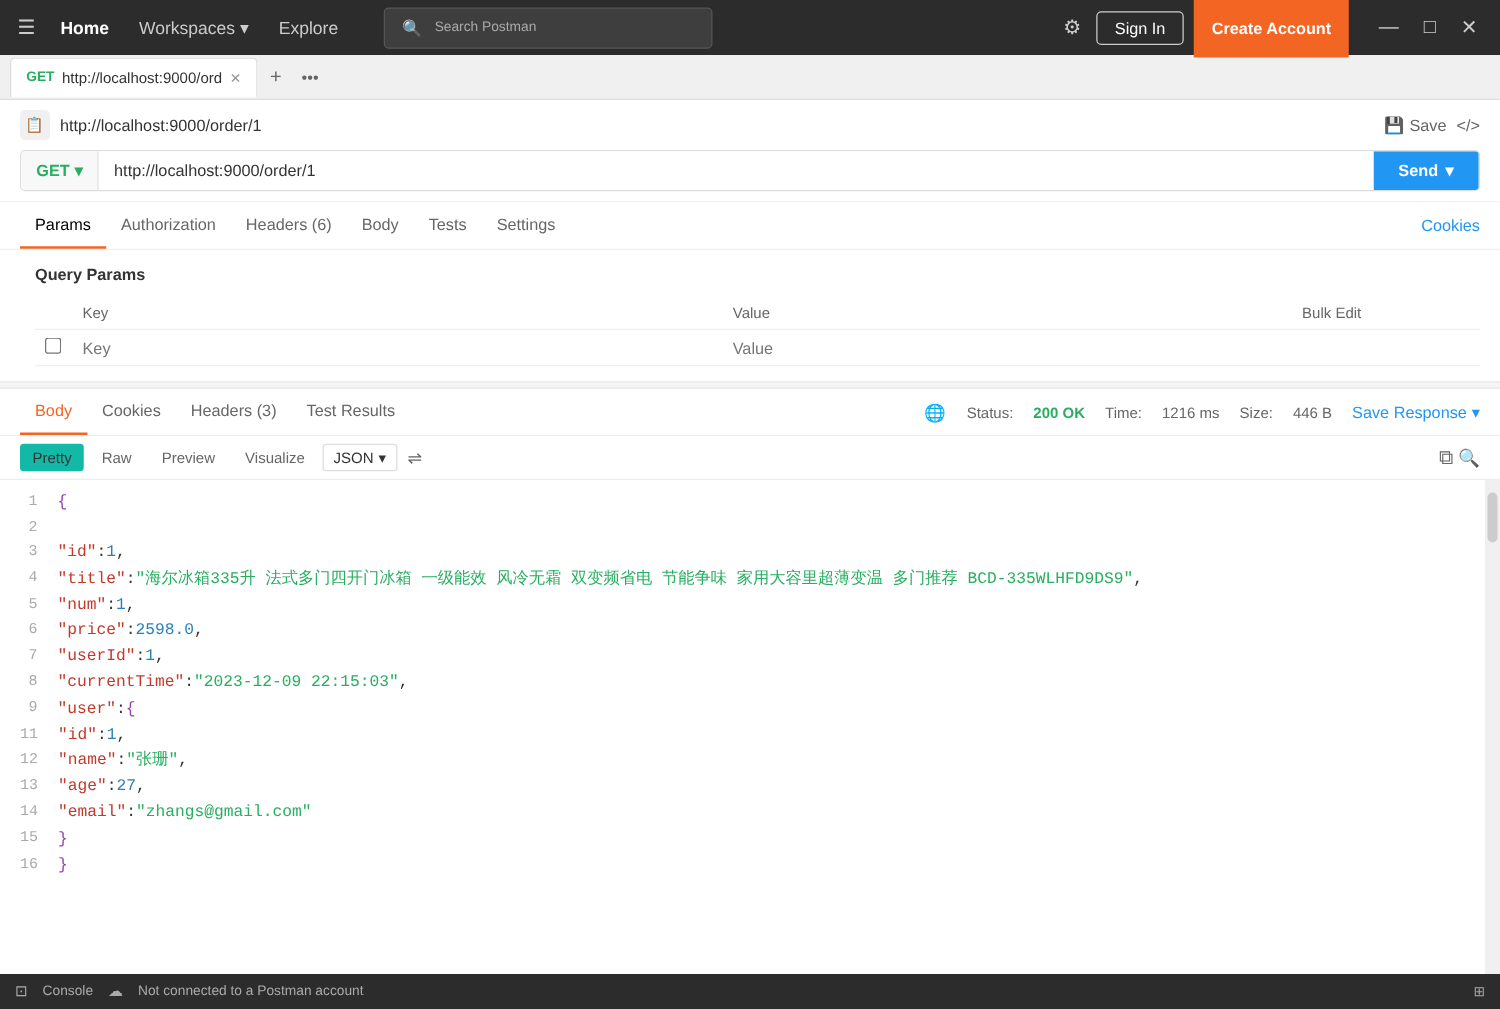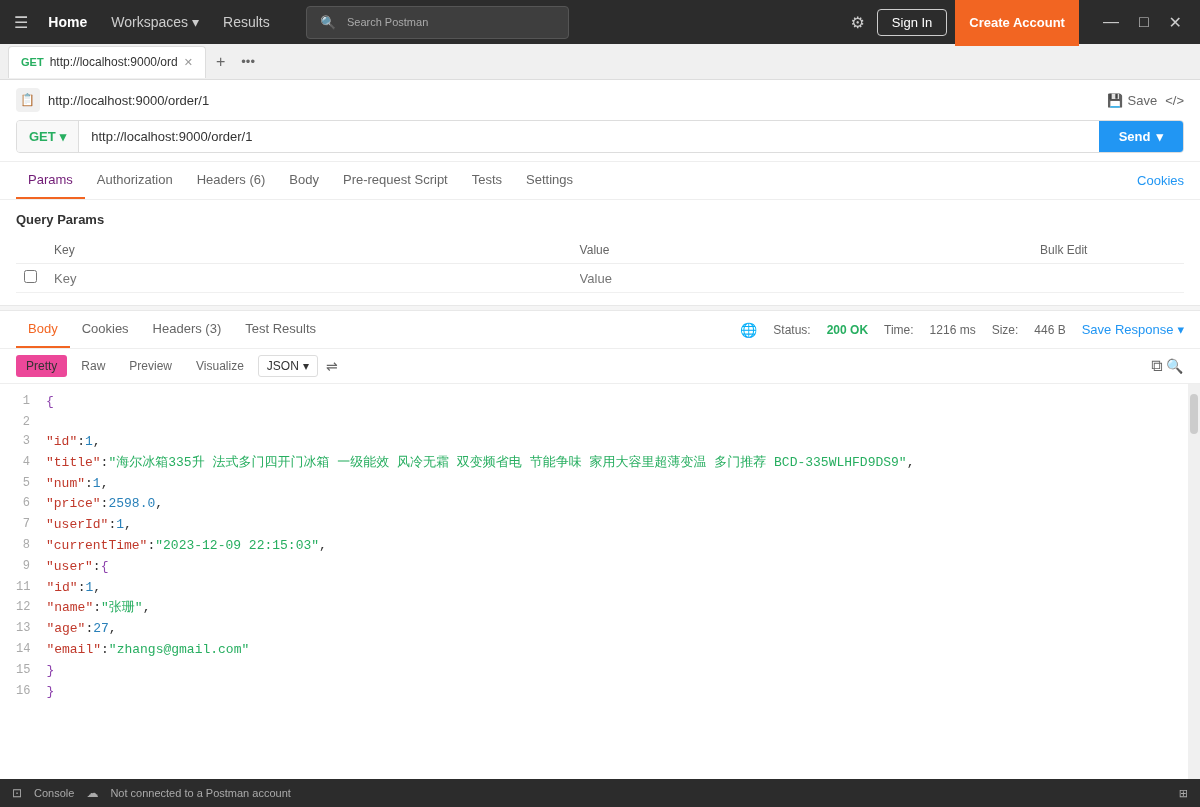--- a/index.html
+++ b/index.html
@@ -64,25 +64,25 @@
     .btn-send {
       background: #2196f3; border: none; color: #fff; padding: 8px 20px;
       font-size: 13px; font-weight: 600; cursor: pointer; display: flex; align-items: center; gap: 6px;
     }
 
     
     .req-tabs { display: flex; align-items: center; border-bottom: 1px solid #eee; padding: 0 16px; background: #fff; }
     .req-tab {
       padding: 10px 12px; font-size: 13px; color: #666; cursor: pointer; border-bottom: 2px solid transparent;
     }
-    .req-tab.active { color: #701a75; border-bottom: 2px solid #f26522; font-weight: 500; }
+    .req-tab.active { color: #000000; border-bottom: 2px solid #f26522; font-weight: 500; }
     .req-tab-cookies { margin-left: auto; color: #2196f3; font-size: 13px; cursor: pointer; padding: 10px 0; }
 
     
-    .query-section { padding: 12px 16px; }
+    .query-section { padding: 12px 16px; margin-left: 12px; }
     .query-title { font-size: 13px; font-weight: 600; color: #333; margin-bottom: 10px; }
     .params-table { width: 100%; border-collapse: collapse; }
     .params-table th { text-align: left; padding: 6px 8px; font-size: 12px; color: #666; font-weight: 500; border-bottom: 1px solid #eee; }
     .params-table td { padding: 6px 8px; border-bottom: 1px solid #f0f0f0; }
     .params-table .check-col { width: 30px; }
     .params-table .key-col { width: 45%; }
     .params-table .val-col { flex: 1; }
     .params-input { border: none; outline: none; font-size: 13px; color: #999; width: 100%; }
     .bulk-edit { color: #2196f3; font-size: 12px; cursor: pointer; text-align: right; }
 
@@ -92,21 +92,21 @@
     .resp-tab { padding: 10px 12px; font-size: 13px; color: #666; cursor: pointer; border-bottom: 2px solid transparent; }
     .resp-tab.active { color: #f26522; border-bottom: 2px solid #f26522; }
     .resp-status { margin-left: auto; display: flex; align-items: center; gap: 16px; font-size: 12px; }
     .status-ok { color: #27ae60; font-weight: 600; }
     .status-meta { color: #666; }
     .btn-save-resp { color: #2196f3; font-size: 13px; cursor: pointer; display: flex; align-items: center; gap: 4px; }
 
     
     .format-bar { display: flex; align-items: center; padding: 6px 16px; border-bottom: 1px solid #eee; gap: 4px; }
     .fmt-tab { padding: 4px 10px; font-size: 12px; color: #666; cursor: pointer; border-radius: 3px; }
-    .fmt-tab.active { background: #ec4899; color: #333; font-weight: 500; }
+    .fmt-tab.active { background: #14b8a6; color: #333; font-weight: 500; }
     .fmt-select { border: 1px solid #ddd; border-radius: 3px; padding: 3px 8px; font-size: 12px; color: #333; cursor: pointer; background: #fff; display: flex; align-items: center; gap: 4px; }
     .fmt-icon { color: #666; cursor: pointer; font-size: 14px; padding: 2px 4px; }
     .fmt-spacer { flex: 1; }
     .fmt-copy { cursor: pointer; color: #666; font-size: 16px; }
     .fmt-search { cursor: pointer; color: #666; font-size: 14px; }
 
     
     .json-body {
       padding: 8px 16px; font-family: 'Courier New', monospace; font-size: 13px;
       line-height: 1.6; overflow-y: auto; height: calc(807px - 44px - 36px - 52px - 40px - 38px - 6px - 44px - 38px - 38px - 30px);
@@ -140,21 +140,21 @@
 </head>
 <body>
 
 <div class="top-nav">
   <span class="nav-menu-icon">☰</span>
   <span class="nav-home">Home</span>
   <span class="nav-workspaces">
     <span>Workspaces</span>
     <span>▾</span>
   </span>
-  <span class="nav-explore">Results</span>
+  <span class="nav-explore">Explore</span>
   <div class="nav-search">
     <span class="nav-menu-icon">🔍</span>
     <span class="nav-search-text" style="color:#aaa;font-size:11px;">Search Postman</span>
   </div>
   <span class="nav-spacer"></span>
   <span class="nav-gear">⚙</span>
   <button class="btn-signin">Sign In</button>
   <button class="btn-create">Create Account</button>
   <div class="window-controls">
     <button class="win-btn">—</button>
@@ -197,21 +197,20 @@
       <span>▾</span>
     </button>
   </div>
 </div>
 
 <div class="req-tabs">
   <span class="req-tab active">Params</span>
   <span class="req-tab">Authorization</span>
   <span class="req-tab">Headers (6)</span>
   <span class="req-tab">Body</span>
-  <span class="req-tab">Pre-request Script</span>
   <span class="req-tab">Tests</span>
   <span class="req-tab">Settings</span>
   <span class="req-tab-cookies">Cookies</span>
 </div>
 
 <div class="query-section">
   <div class="query-title">Query Params</div>
   <table class="params-table">
     <thead>
       <tr>

